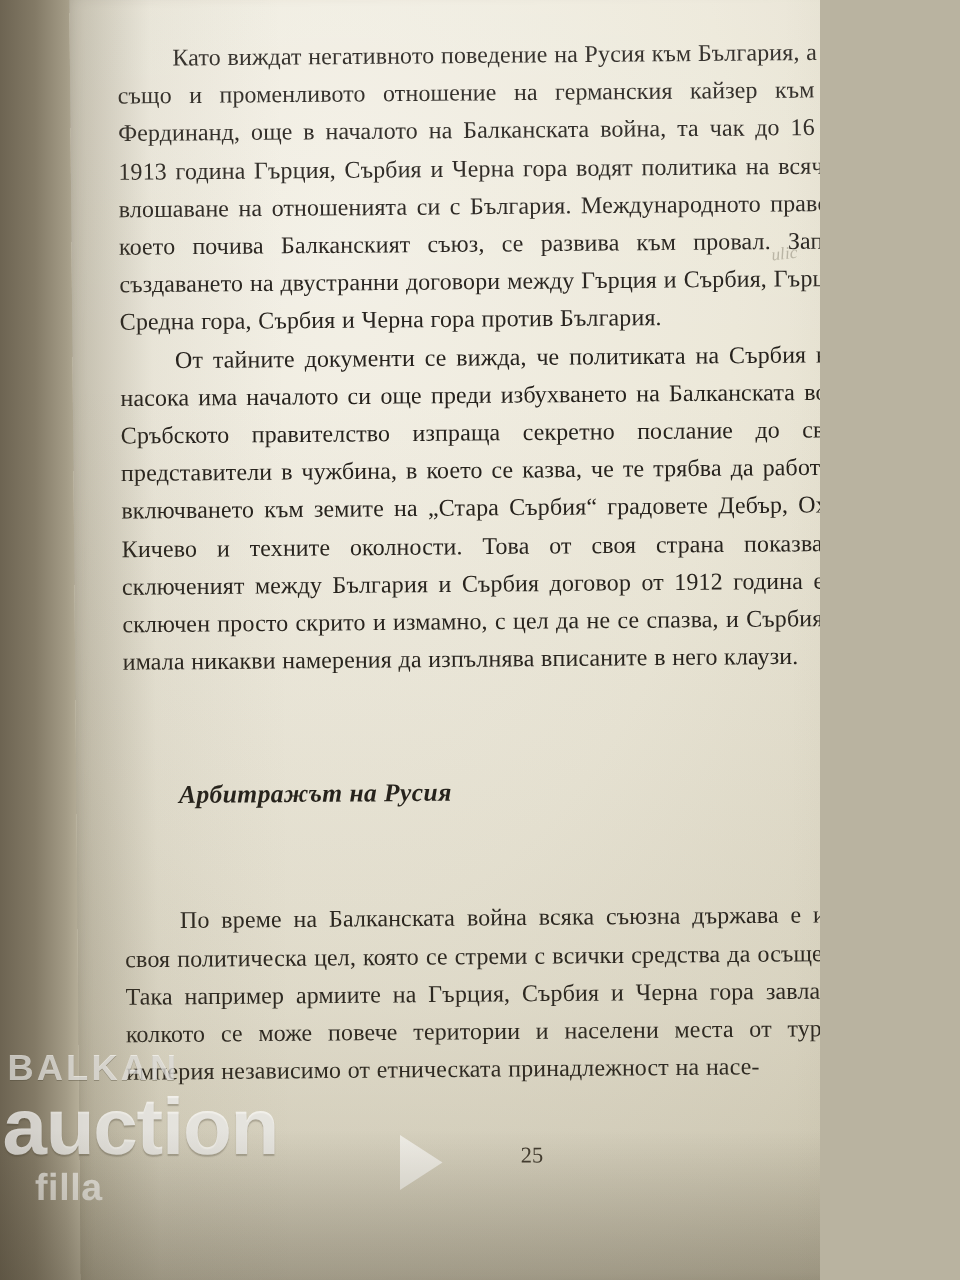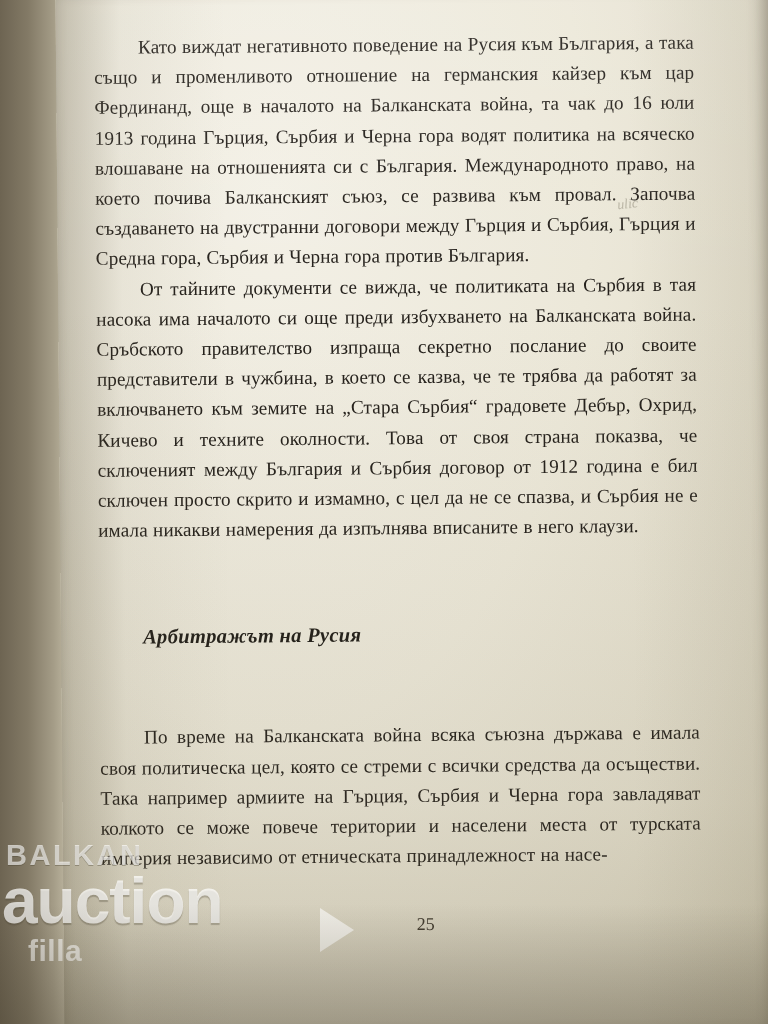--- a/index.html
+++ b/index.html
@@ -10,21 +10,21 @@
     width: 768px;
     height: 1024px;
     overflow: hidden;
     background: #b9b3a0;
     font-family: "Liberation Serif", serif;
   }
 
   
   #photo {
     position: relative;
-    width: 768px;
+    width: 656px;
     height: 1024px;
     background: #9d9684;
     overflow: hidden;
   }
 
   
   #left-edge {
     position: absolute;
     left: 0; top: 0;
     width: 74px; height: 1024px;

